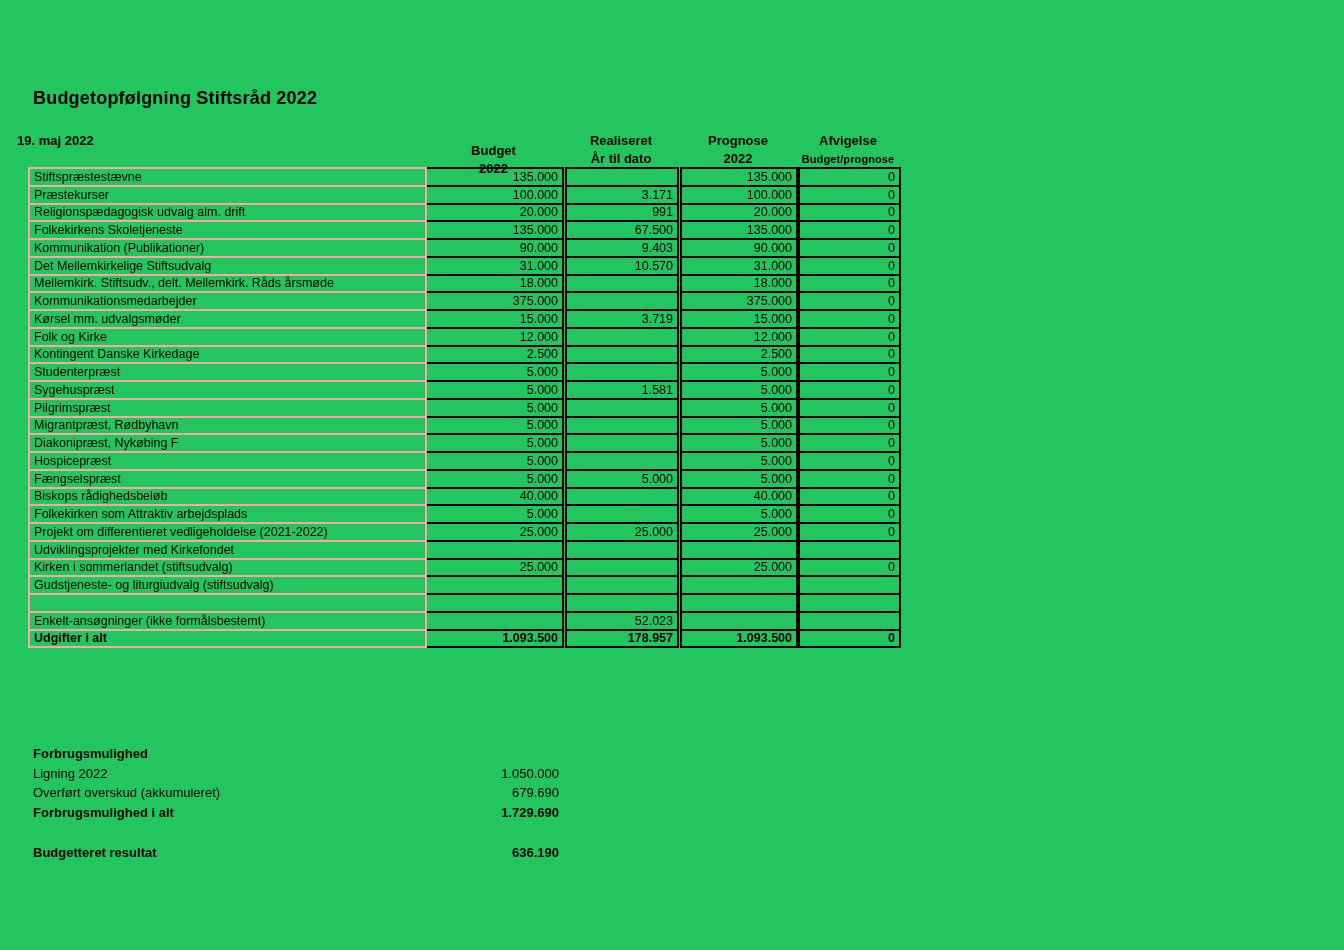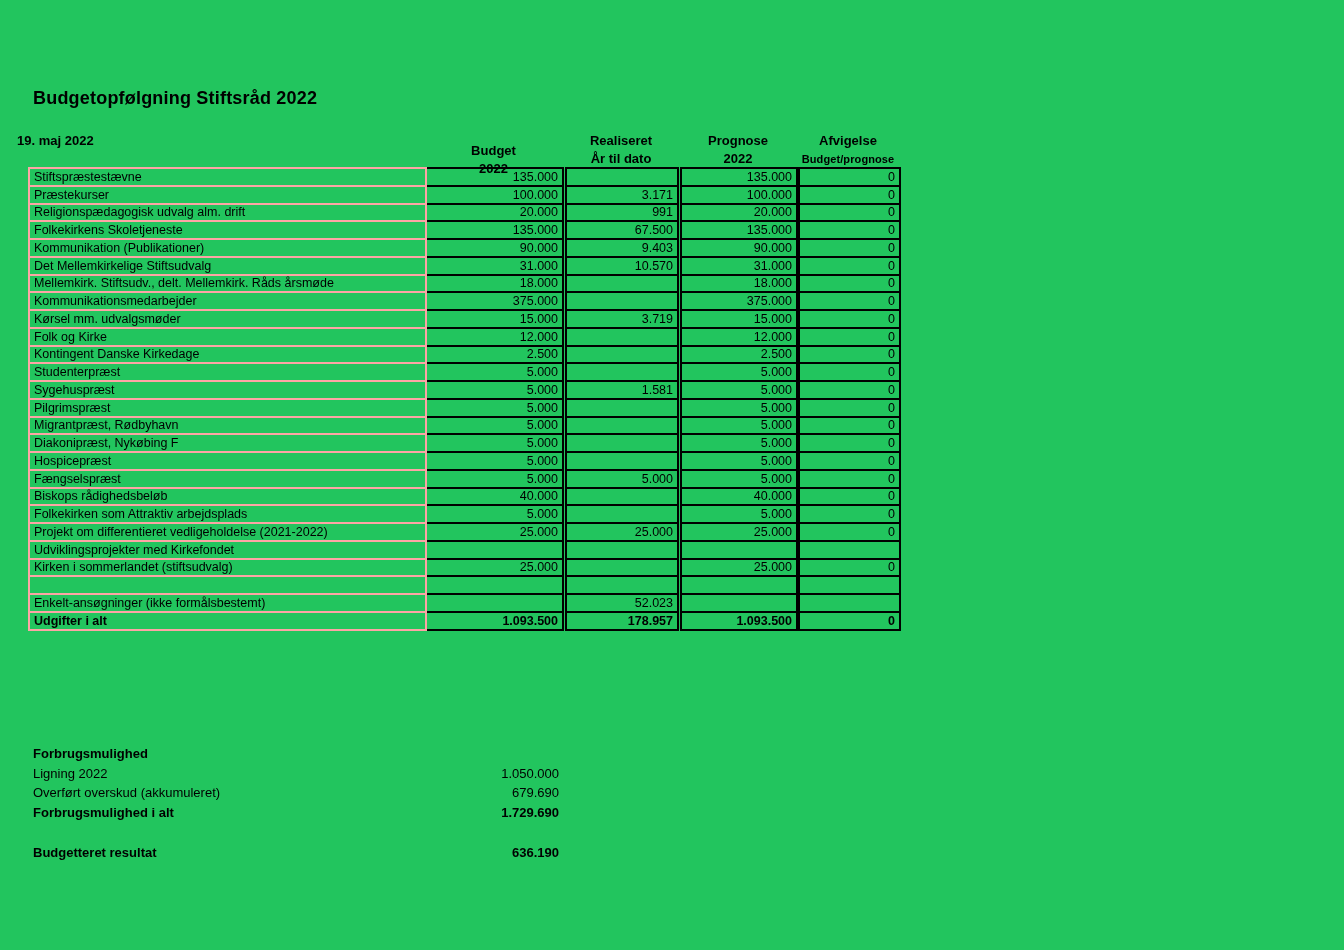--- a/index.html
+++ b/index.html
@@ -338,20 +338,30 @@
         </tr>
         <tr>
           <td class="label">Kirken i sommerlandet (stiftsudvalg)</td>
           <td class="num">25.000</td>
           <td class="gap"></td>
           <td class="num"></td>
           <td class="gap"></td>
           <td class="num">25.000</td>
           <td class="gap"></td>
           <td class="num">0</td>
+        </tr>
+        <tr>
+          <td class="label">Gudstjeneste- og liturgiudvalg (stiftsudvalg)</td>
+          <td class="num"></td>
+          <td class="gap"></td>
+          <td class="num"></td>
+          <td class="gap"></td>
+          <td class="num"></td>
+          <td class="gap"></td>
+          <td class="num"></td>
         </tr>
         <tr>
           <td class="label"></td>
           <td class="num"></td>
           <td class="gap"></td>
           <td class="num"></td>
           <td class="gap"></td>
           <td class="num"></td>
           <td class="gap"></td>
           <td class="num"></td>

